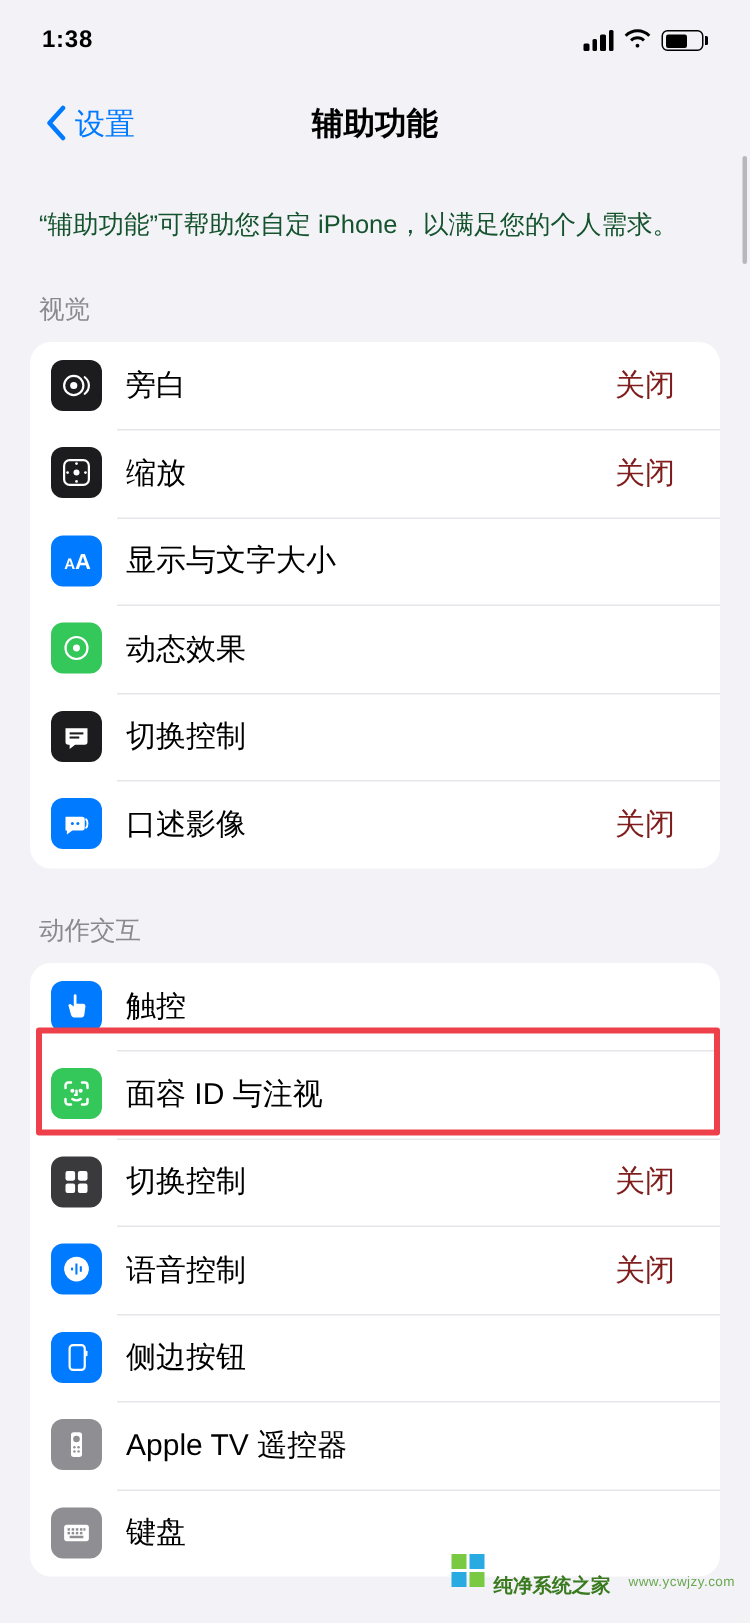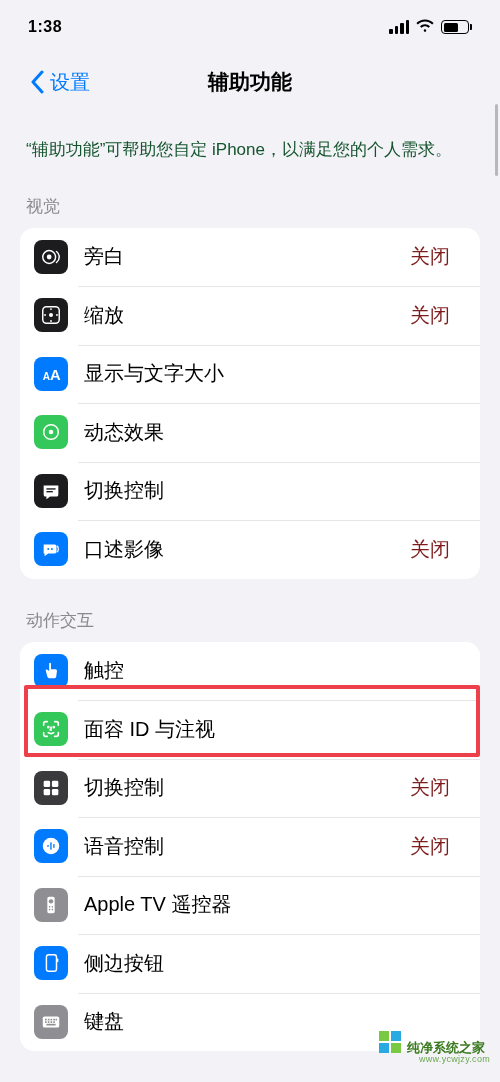--- a/index.html
+++ b/index.html
@@ -39,21 +39,21 @@
     .row-label { font-size:20px; margin-left:16px; flex:1; color:#000; }
     .row-status { font-size:20px; color:#7f1d1d; margin-right:6px; }
     .chevron svg { width:10px; height:16px; }
 
     .highlight-box { position:absolute; left:24px; width:456px; top:685px; height:72px; border:4px solid #ee404a; border-radius:2px; pointer-events:none; z-index:5; }
 
     .watermark { position:absolute; right:10px; bottom:18px; display:flex; align-items:center; gap:6px; z-index:6; }
     .wm-logo { display:grid; grid-template-columns:10px 10px; grid-template-rows:10px 10px; gap:2px; }
     .wm-logo span:nth-child(1){background:#7ac943;} .wm-logo span:nth-child(2){background:#29abe2;}
     .wm-logo span:nth-child(3){background:#29abe2;} .wm-logo span:nth-child(4){background:#7ac943;}
-    .wm-txt { display:flex; flex-direction:column; line-height:1.05;margin-top:21px; }
+    .wm-txt { display:flex; flex-direction:row; line-height:1.05;margin-top:21px; }
     .wm-txt .t1 { font-size:13px; font-weight:600; color:#3a7a1f; }
     .wm-txt .t2 { font-size:9px; color:#6aa84f; letter-spacing:0.3px;padding-left:12px; }
 
     
     .bg-black{background:#1c1c1e;} .bg-blue{background:#007aff;} .bg-green{background:#34c759;}
     .bg-gray{background:#8e8e93;} .bg-dgray{background:#3a3a3c;}
   </style>
 </head>
 <body>
 
@@ -257,45 +257,45 @@
           </svg>
       </div>
       <div class="row-label">语音控制</div>
       <div class="row-status">关闭</div>
       <span class="chevron"><svg>
             <use href="#chev"></use>
           </svg></span>
     </div>
 
     <div class="row">
+      <div class="icon-box bg-blue">
+        <svg width="22" height="22" viewBox="0 0 24 24">
+            <rect x="7" y="3" width="11" height="18" rx="2.5" fill="none" stroke="#fff" stroke-width="1.6"></rect>
+            <rect x="18.5" y="7" width="1.5" height="4" rx=".7" fill="#fff"></rect>
+          </svg>
+      </div>
+      <div class="row-label">侧边按钮</div>
+      <div class="row-status"></div>
+      <span class="chevron"><svg>
+            <use href="#chev"></use>
+          </svg></span>
+    </div>
+
+    <div class="row">
       <div class="icon-box bg-gray">
         <svg width="22" height="22" viewBox="0 0 24 24">
             <rect x="8" y="3" width="8" height="18" rx="2" fill="#fff"></rect>
             <circle cx="12" cy="8" r="2.4" fill="#8e8e93"></circle>
             <circle cx="10.5" cy="14" r=".9" fill="#8e8e93"></circle>
             <circle cx="13.5" cy="14" r=".9" fill="#8e8e93"></circle>
             <circle cx="10.5" cy="17" r=".9" fill="#8e8e93"></circle>
             <circle cx="13.5" cy="17" r=".9" fill="#8e8e93"></circle>
           </svg>
       </div>
       <div class="row-label">Apple TV 遥控器</div>
-      <div class="row-status"></div>
-      <span class="chevron"><svg>
-            <use href="#chev"></use>
-          </svg></span>
-    </div>
-
-    <div class="row">
-      <div class="icon-box bg-blue">
-        <svg width="22" height="22" viewBox="0 0 24 24">
-            <rect x="7" y="3" width="11" height="18" rx="2.5" fill="none" stroke="#fff" stroke-width="1.6"></rect>
-            <rect x="18.5" y="7" width="1.5" height="4" rx=".7" fill="#fff"></rect>
-          </svg>
-      </div>
-      <div class="row-label">侧边按钮</div>
       <div class="row-status"></div>
       <span class="chevron"><svg>
             <use href="#chev"></use>
           </svg></span>
     </div>
 
     <div class="row">
       <div class="icon-box bg-gray">
         <svg width="22" height="22" viewBox="0 0 24 24">
             <rect x="3" y="6" width="18" height="12" rx="2" fill="#fff"></rect>

